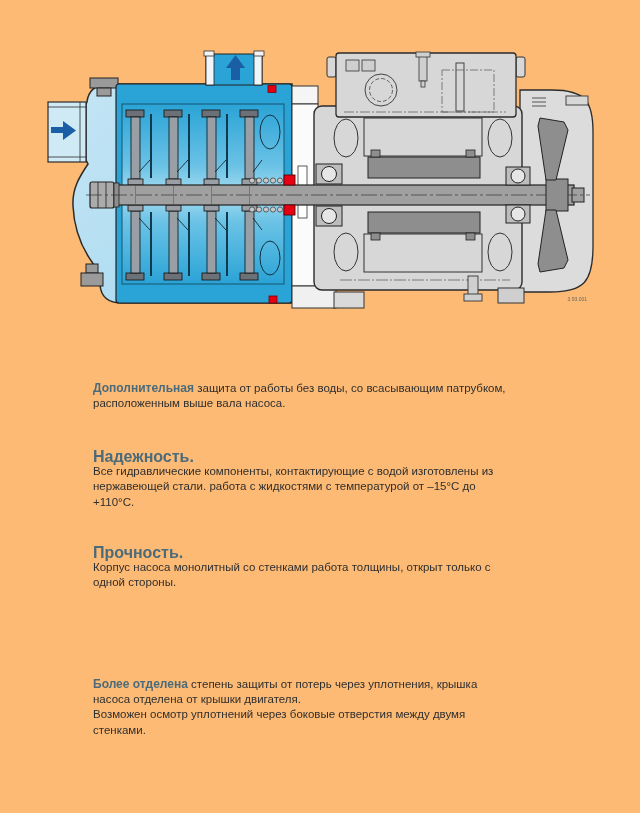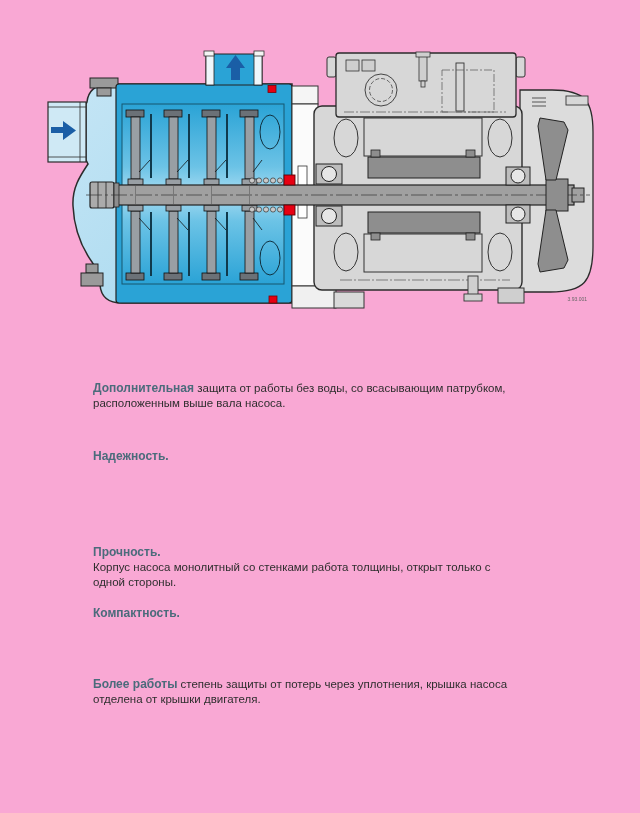--- a/index.html
+++ b/index.html
@@ -1,20 +1,20 @@
 <!DOCTYPE html>
 <html><head>
 <meta charset="utf-8">
 <style>
   html,body{margin:0;padding:0;background:#ffffff;}
-  .page{position:relative;width:640px;height:813px;background:#f9a8d4;overflow:hidden;
+  .page{position:relative;width:640px;height:813px;background:#fdba74;overflow:hidden;
         font-family:"Liberation Sans", sans-serif;}
   .figure{position:absolute;left:0;top:0;}
   .text-block{position:absolute;left:93px;width:424px;font-size:11.5px;line-height:15.2px;color:#2e2e2e;}
-  .text-block .h{font-weight:bold;color:#4b6b7b;font-size:12px;}
+  .text-block .h{font-weight:bold;color:#4b6b7b;font-size:16px;}
   .text-block .lead{font-weight:bold;color:#4b6b7b;font-size:12px;}
   .text-block p, .text-block .b{margin:0;}
 </style>
 </head>
 <body>
 
 <div class="page">
 
   <svg class="figure" width="640" height="330" viewBox="0 0 640 330">
     <defs>
@@ -243,28 +243,29 @@
 
     <text x="587" y="301" text-anchor="end" font-size="5" fill="#666">3.93.001</text>
   </svg>
 
   <div class="text-block" style="top:381px">
     <p><span class="lead">Дополнительная</span><span> защита от работы без воды, со всасывающим патрубком, расположенным выше вала насоса.</span></p>
   </div>
 
   <div class="text-block" style="top:449px">
     <div class="h">Надежность.</div>
+    <div class="b">Все гидравлические компоненты, контактирующие с водой изготовлены из нержавеющей стали.  работа с жидкостями с температурой от –15°C до +110°C.</div>
   </div>
 
   <div class="text-block" style="top:545px">
     <div class="h">Прочность.</div>
     <div class="b">Корпус насоса монолитный со стенками работа толщины, открыт только с одной стороны.</div>
   </div>
 
   <div class="text-block" style="top:606px">
-    <div class="h">Компактность.</div>
   </div>
 
   <div class="text-block" style="top:677px">
-    <p><span class="lead">Более работы</span><span> степень защиты от потерь через уплотнения, крышка насоса отделена от крышки двигателя.</span></p>
+    <p><span class="lead">Более отделена</span><span> степень защиты от потерь через уплотнения, крышка насоса отделена от крышки двигателя.</span></p>
+    <div class="b">Возможен осмотр уплотнений через боковые отверстия между двумя стенками.</div>
   </div>
 
 </div>
 
 </body></html>

